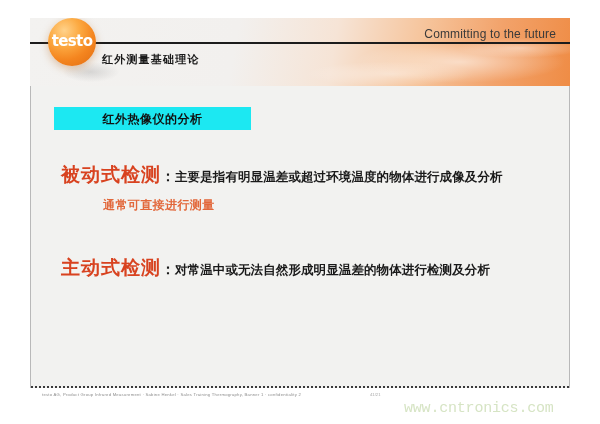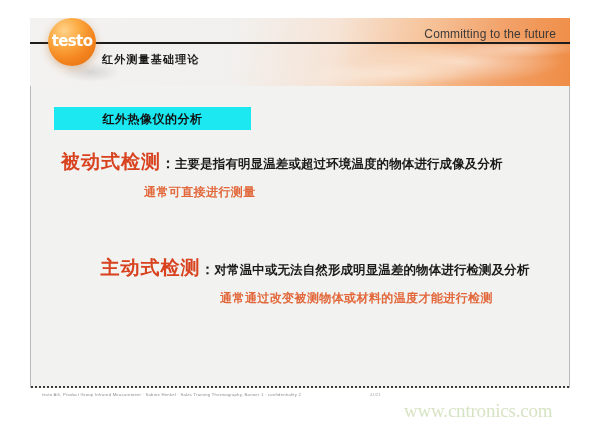--- a/index.html
+++ b/index.html
@@ -134,22 +134,22 @@
     top: 4px;
     text-align: center;
     font-size: 12px;
     font-weight: bold;
     color: #111111;
     font-family: "DejaVu Sans", sans-serif;
     letter-spacing: .5px;
   }
 
   .block { position: absolute; left: 0; right: 0; }
-  .block-passive { top: 63px; }
-  .block-active  { top: 169px; text-align: center; }
+  .block-passive { top: 76px; }
+  .block-active  { top: 169px; }
 
   .lead-line {
     padding-left: 30px;
     white-space: nowrap;
   }
   .lead-term {
     font-size: 19px;
     font-weight: bold;
     color: #d8421f;
     font-family: "DejaVu Sans", sans-serif;
@@ -163,21 +163,21 @@
   }
   .lead-desc {
     font-size: 12.5px;
     font-weight: bold;
     color: #1a1a1a;
     font-family: "DejaVu Sans", sans-serif;
     letter-spacing: .1px;
   }
   .sub-note {
     margin-top: 9px;
-    padding-left: 113px;
+    padding-left: 72px;
     font-size: 12px;
     font-weight: bold;
     color: #e2673a;
     font-family: "DejaVu Sans", sans-serif;
     letter-spacing: .4px;
     white-space: nowrap;
   }
 
   .dotted-rule {
     position: absolute;
@@ -209,23 +209,23 @@
     top: 4px;
     font-size: 4.2px;
     color: #a8a8a8;
     font-family: "Liberation Sans", sans-serif;
   }
 
   .watermark {
     position: absolute;
     left: 404px;
     top: 400px;
-    font-size: 19px;
+    font-size: 15px;
     color: #d6e4c4;
-    font-family: Liberation Serif, serif;
+    font-family: Liberation Mono, monospace;
     letter-spacing: -.2px;
     white-space: nowrap;
   }
 </style>
 </head>
 <body>
 
 <div class="slide">
 
   <div class="header">
@@ -254,21 +254,20 @@
       <div class="lead-line">
         <span class="lead-term">被动式检测</span><span class="lead-colon">：</span><span class="lead-desc">主要是指有明显温差或超过环境温度的物体进行成像及分析</span>
       </div>
       <div class="sub-note">通常可直接进行测量</div>
     </div>
 
     <div class="block block-active">
       <div class="lead-line">
         <span class="lead-term">主动式检测</span><span class="lead-colon">：</span><span class="lead-desc">对常温中或无法自然形成明显温差的物体进行检测及分析</span>
       </div>
-      <div class="sub-note">通常通过改变被测物体或材料的温度才能进行检测</div>
     </div>
 
     <div class="dotted-rule"></div>
   </div>
 
   <div class="footer">
     <div class="footer-text">testo AG, Product Group Infrared Measurement · Sabine Henkel · Sales Training Thermography, Banner 1 · confidentiality 2</div>
     <div class="footer-page">41/21</div>
   </div>
 

